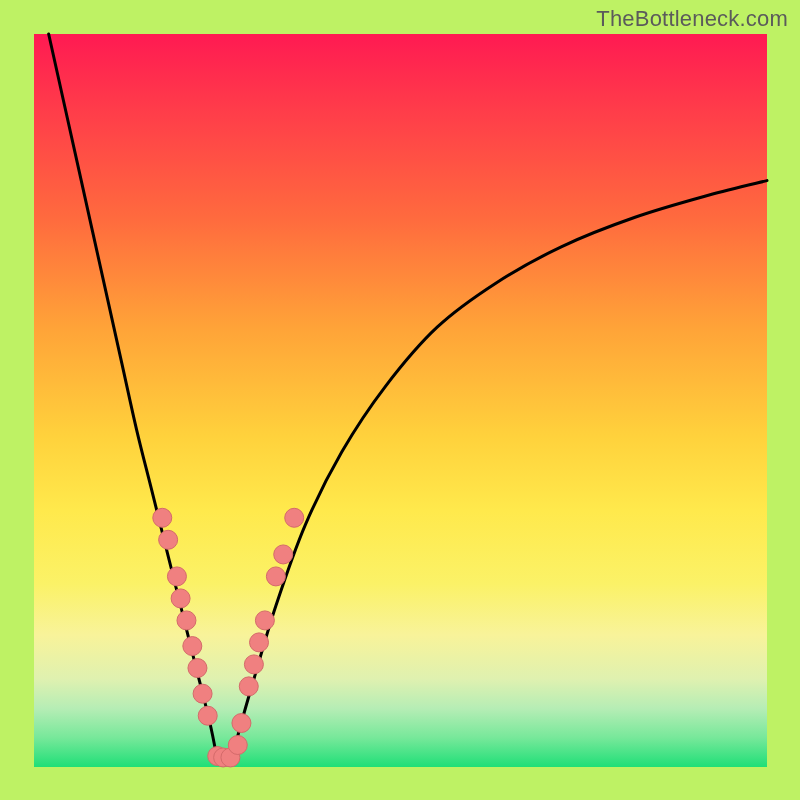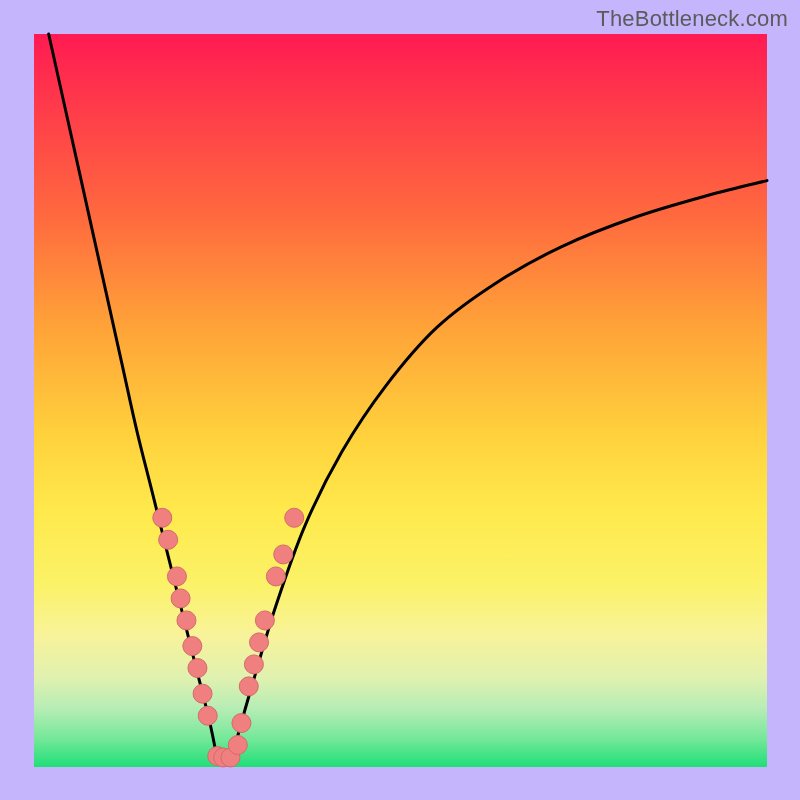--- a/index.html
+++ b/index.html
@@ -9,21 +9,21 @@
     height: 800px;
     background: #000;
     overflow: hidden;
   }
   .frame {
     position: absolute;
     left: 0;
     top: 0;
     width: 800px;
     height: 800px;
-    background: #c4b5fd;
+    background: #bef264;
   }
   .plot-area {
     position: absolute;
     left: 34px;
     top: 34px;
     width: 733px;
     height: 733px;
     background: linear-gradient(to bottom,
       #ff1a52 0%,
       #ff3b4a 10%,

